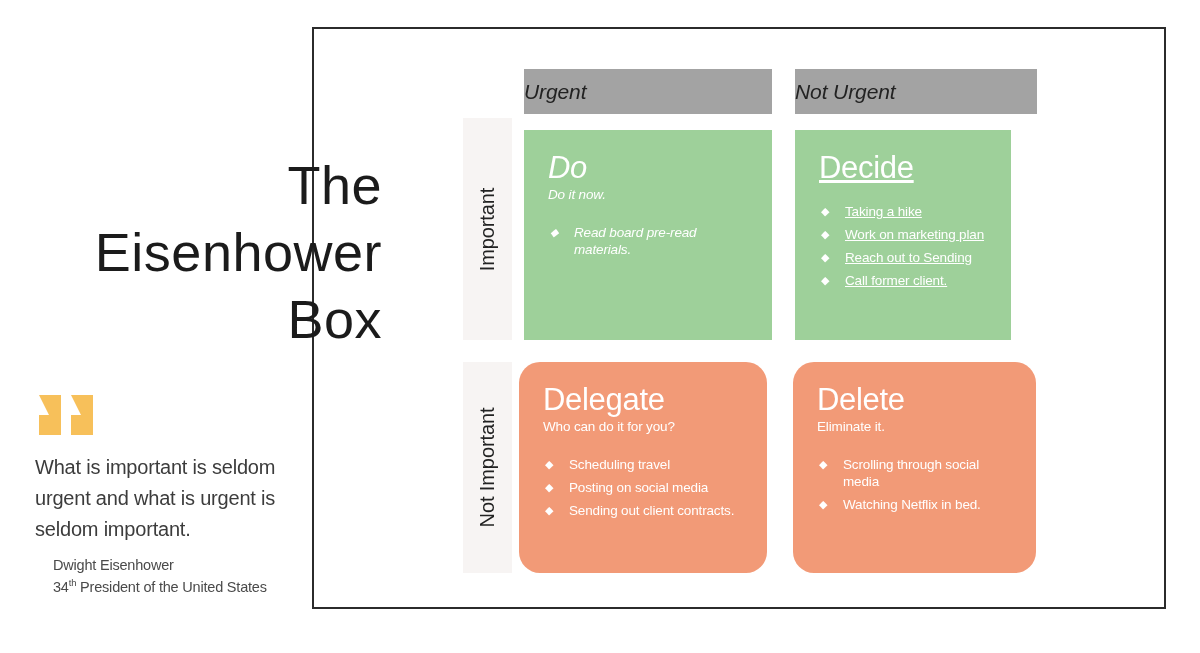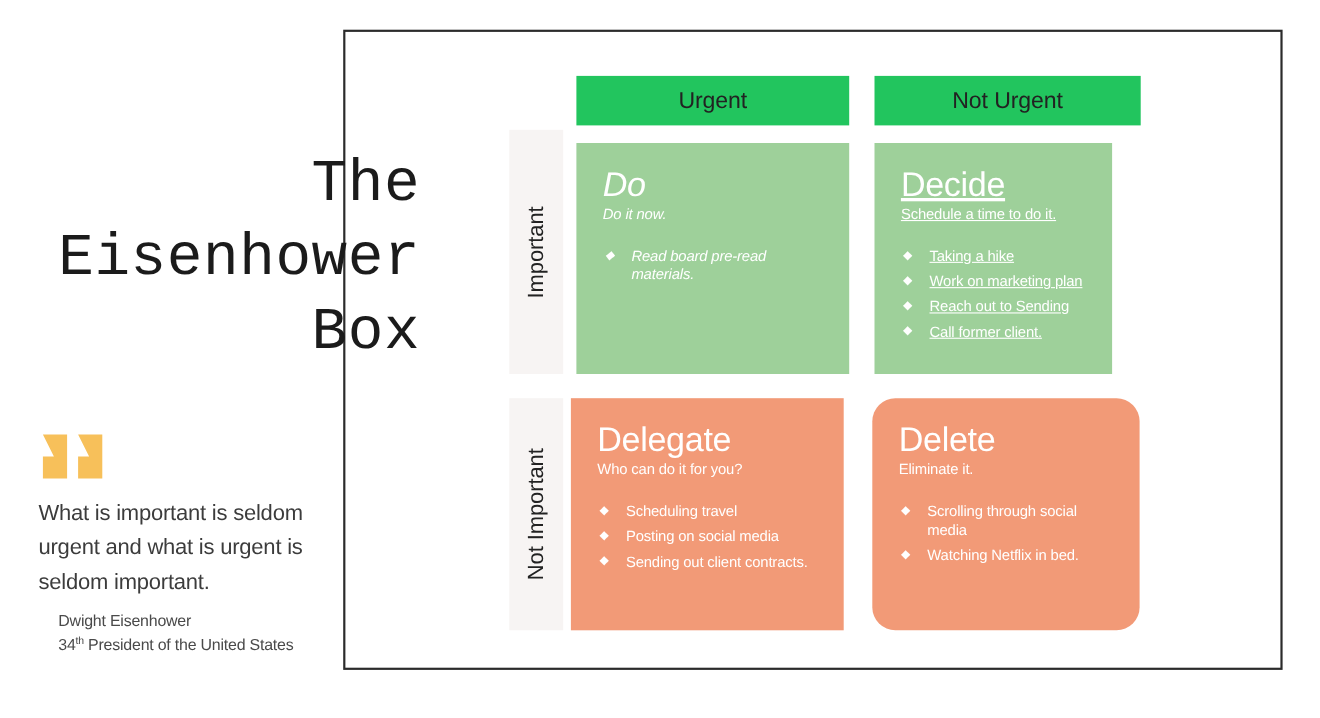--- a/index.html
+++ b/index.html
@@ -27,24 +27,24 @@
     width: 854px;
     height: 582px;
     border: 2px solid #2b2b2b;
     background: transparent;
   }
 
   
   .title {
     position: absolute;
     left: 20px;
-    top: 136px;
+    top: 152px;
     width: 362px;
     text-align: right;
-    font-family: Liberation Mono, monospace;
+    font-family: Liberation Sans, sans-serif;
     font-size: 54px;
     line-height: 1.24;
     letter-spacing: 0.5px;
     color: #1b1b1b;
   }
   .title .l { display: block; white-space: nowrap; }
 
   
   .quote-block {
     position: absolute;
@@ -72,27 +72,27 @@
     line-height: 1.42;
     color: #4a4a4a;
     letter-spacing: -0.2px;
   }
   .attribution .sup { font-size: 9.5px; vertical-align: super; }
 
   
   .col-header {
     position: absolute;
     height: 45px;
-    background: #22c55e;
+    background: #a3a3a3;
     display: flex;
     align-items: center;
-    justify-content: center;
     font-size: 21px;
     color: #222222;
     letter-spacing: -0.1px;
+    font-style: italic;
   }
   .col-header.c1 { left: 524px; top: 69px; width: 248px; }
   .col-header.c2 { left: 795px; top: 69px; width: 242px; }
 
   .row-header {
     position: absolute;
     left: 463px;
     width: 49px;
     background: #f7f4f3;
     display: flex;
@@ -110,21 +110,21 @@
   }
 
   .quad {
     position: absolute;
     padding: 22px 20px 14px 24px;
     color: #ffffff;
     overflow: hidden;
   }
   .quad.q-do      { left: 524px; top: 130px; width: 248px; height: 210px; background: #9ed09a; font-style: italic; }
   .quad.q-decide  { left: 795px; top: 130px; width: 216px; height: 210px; background: #9ed09a; text-decoration: underline; }
-  .quad.q-deleg   { left: 519px; top: 362px; width: 248px; height: 211px; background: #f29a77; }
+  .quad.q-deleg   { left: 519px; top: 362px; width: 248px; height: 211px; background: #f29a77; border-radius: 21px; }
   .quad.q-delete  { left: 793px; top: 362px; width: 243px; height: 211px; background: #f29a77; border-radius: 21px; }
 
   .quad h2 {
     font-size: 31px;
     font-weight: 300;
     line-height: 1.0;
     letter-spacing: -0.3px;
     color: #ffffff;
   }
   .quad .sub {
@@ -198,21 +198,20 @@
   <div class="quad q-do">
     <h2>Do</h2>
     <div class="sub">Do it now.</div>
     <ul>
       <li><span class="bullet">◆</span><span>Read board pre-read materials.</span></li>
     </ul>
   </div>
 
   <div class="quad q-decide">
     <h2>Decide</h2>
-    <div class="sub">Schedule a time to do it.</div>
     <ul>
       <li><span class="bullet">◆</span><span>Taking a hike</span></li>
       <li><span class="bullet">◆</span><span>Work on marketing plan</span></li>
       <li><span class="bullet">◆</span><span>Reach out to Sending</span></li>
       <li><span class="bullet">◆</span><span>Call former client.</span></li>
     </ul>
   </div>
 
   <div class="quad q-deleg">
     <h2>Delegate</h2>

